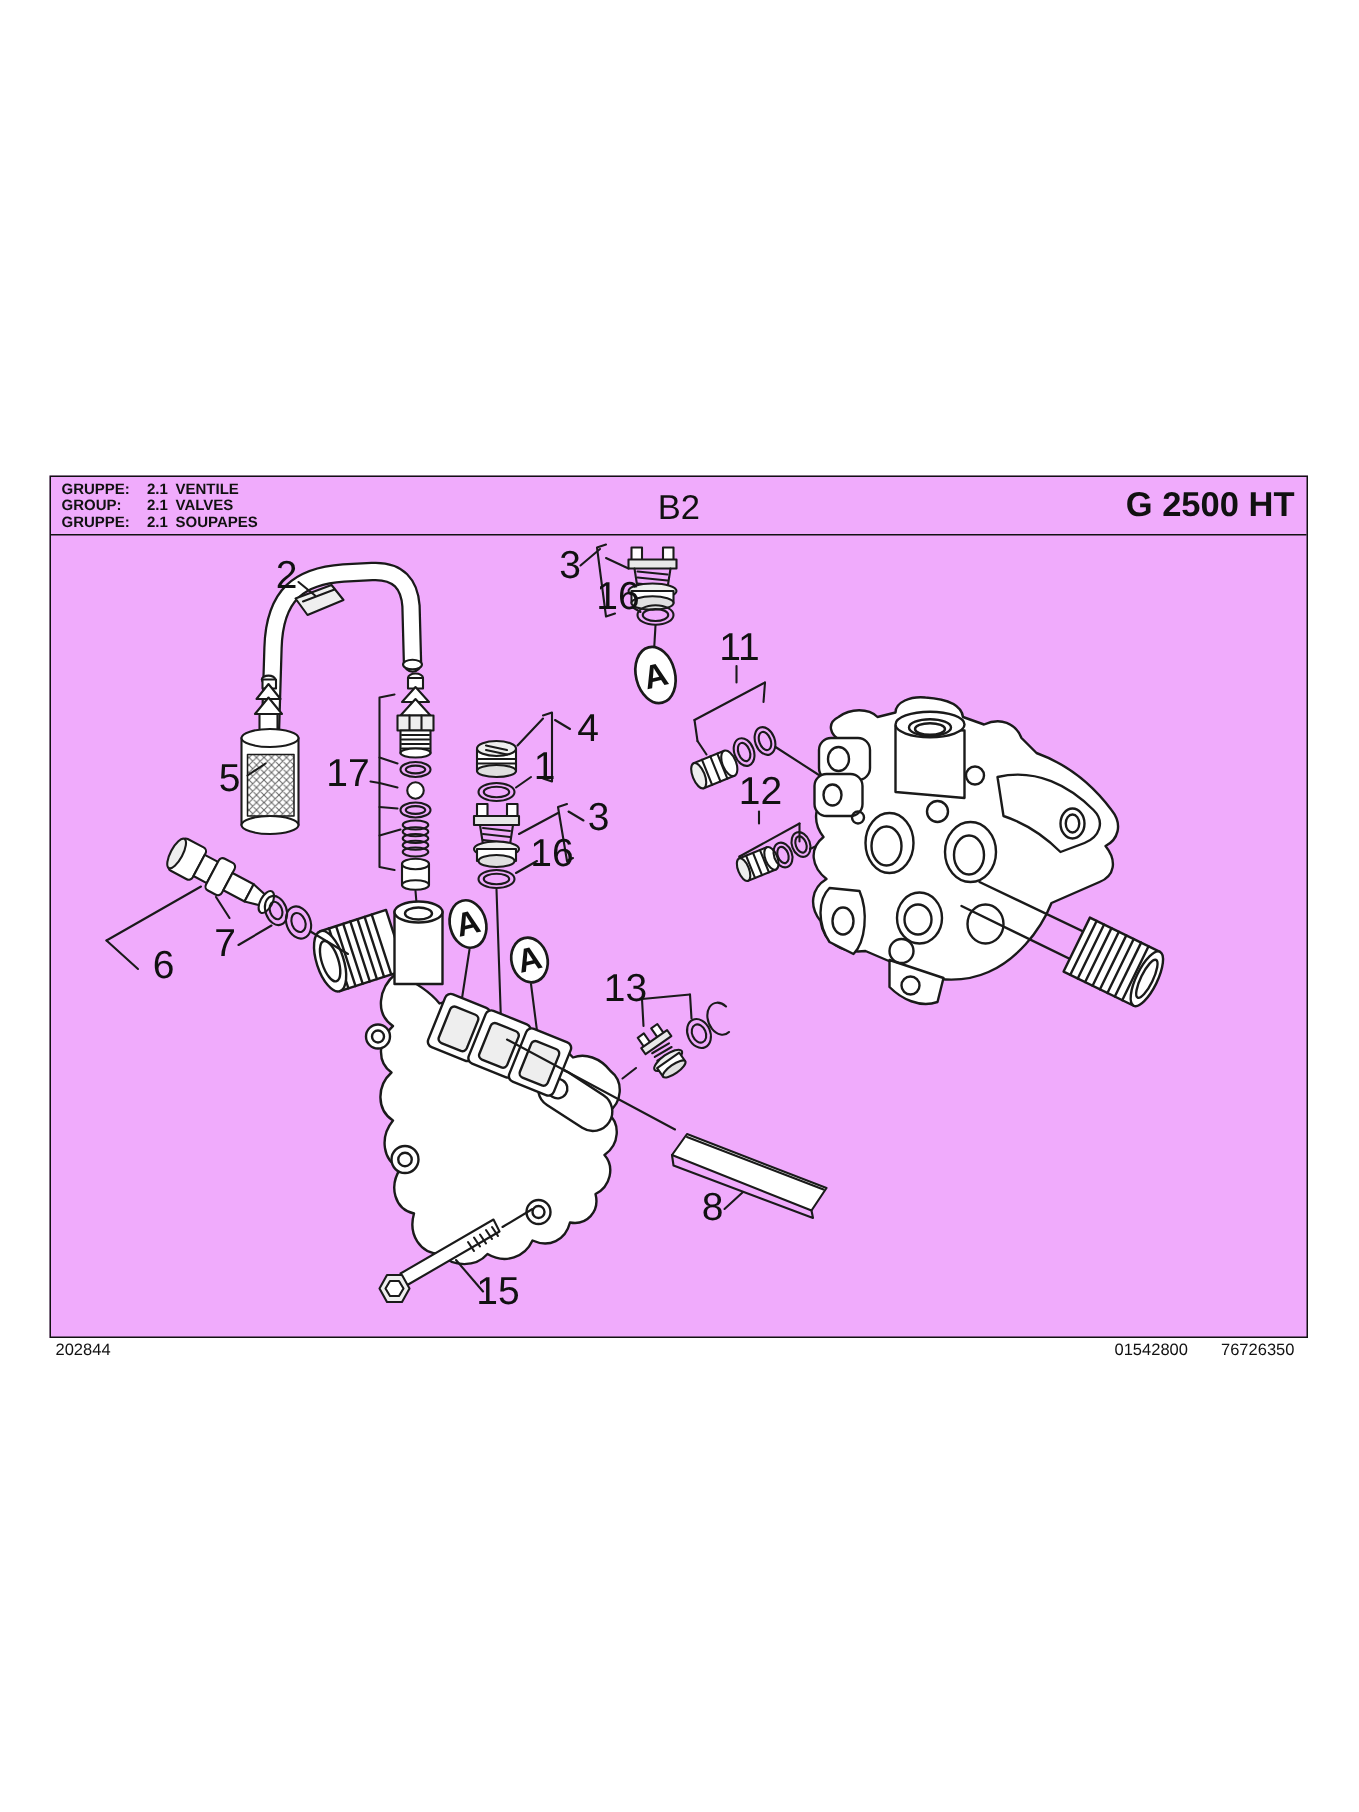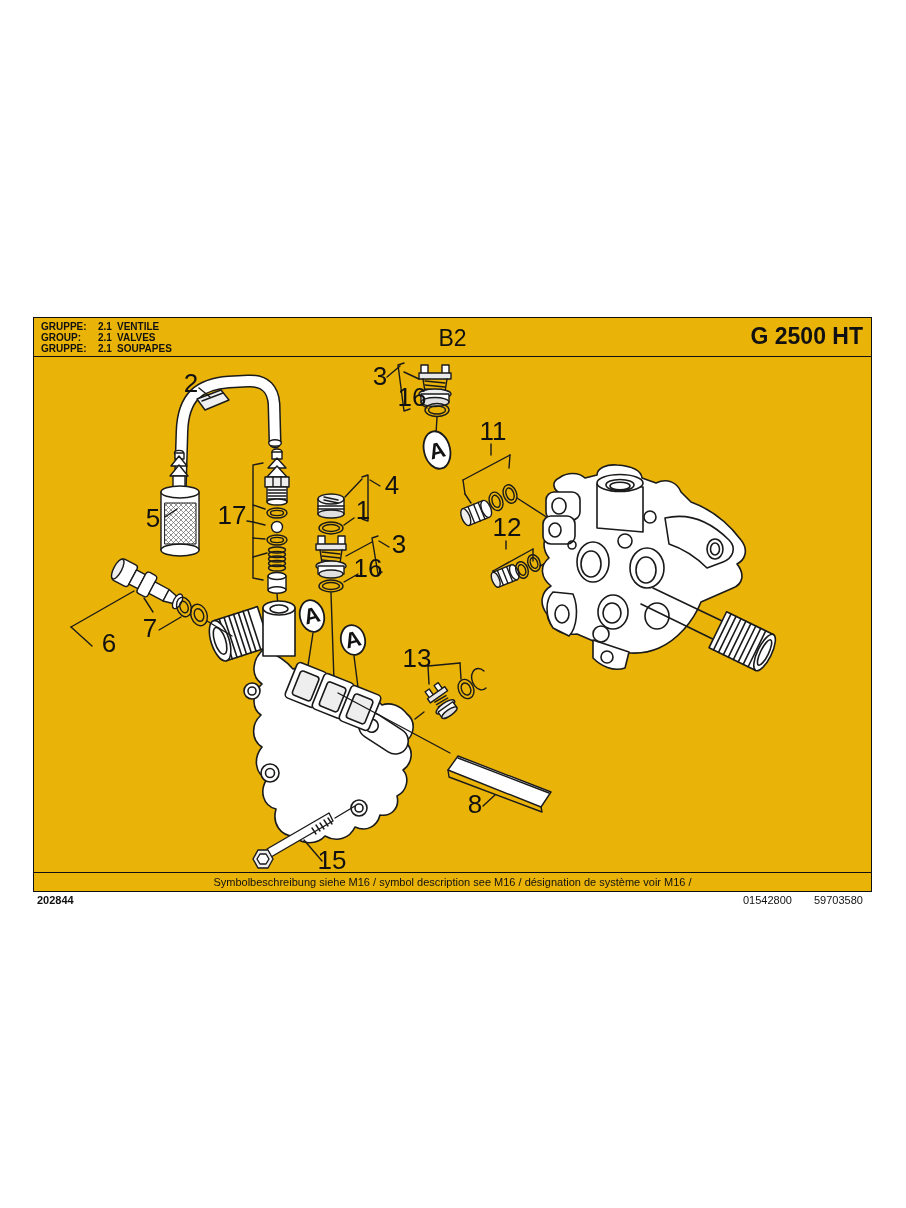--- a/index.html
+++ b/index.html
@@ -1,28 +1,28 @@
 <!DOCTYPE html>
 <html><head>
 <meta charset="utf-8">
 <style>
   html,body{margin:0;padding:0;background:#fff;}
   body{width:906px;height:1208px;position:relative;font-family:"Liberation Sans",sans-serif;color:#111;}
-  .frame{position:absolute;left:33px;top:317px;width:837px;height:573px;border:1.6px solid #111;background:#eab308;}
+  .frame{position:absolute;left:33px;top:317px;width:837px;height:573px;border:1.6px solid #111;background:#f0abfc;}
   .hdr{position:absolute;left:0;top:0;width:100%;height:38px;border-bottom:1.6px solid #111;}
   .hdr-rows{position:absolute;left:7px;top:3px;}
   .hdr-row{height:11px;line-height:11px;font-size:10px;font-weight:bold;white-space:nowrap;}
   .hdr-row .lab{display:inline-block;width:57px;}
   .hdr-row .code{display:inline-block;width:19px;}
   .sheet-code{position:absolute;left:50%;transform:translateX(-50%);top:7px;font-size:23px;font-weight:normal;}
   .model{position:absolute;right:8px;top:5px;font-size:23px;font-weight:bold;}
   .draw{position:absolute;left:0;top:38px;width:837px;height:515px;}
   .symbar{position:absolute;left:0;bottom:0;width:100%;height:18px;border-top:1.2px solid #111;text-align:center;font-size:11px;line-height:18px;}
   .docnum{position:absolute;top:894px;font-size:11px;}
-  .dn-left{left:37px;font-weight:bold;}
+  .dn-left{left:37px;}
   .dn-r1{left:743px;}
   .dn-r2{left:814px;}
   svg text{font-family:"Liberation Sans",sans-serif;fill:#111;}
   svg .co{font-size:26px;}
   svg .coA{font-size:22px;font-weight:bold;}
   svg *{vector-effect:non-scaling-stroke;}
 </style>
 </head>
 <body>
 
@@ -410,20 +410,17 @@
         <line x1="323" y1="820" x2="327" y2="826"></line>
         <line x1="327" y1="818" x2="331" y2="824"></line>
       <polygon points="272,859 267,868 257,868 252,859 257,850 267,850" fill="#eee"></polygon>
       <polygon points="268,859 265,864 259,864 256,859 259,854 265,854" fill="#fff"></polygon>
       <line x1="334" y1="818" x2="354" y2="806"></line>
       <line x1="321" y1="861" x2="303" y2="840"></line>
     </g>
     <text class="co" x="331" y="869" text-anchor="middle" stroke="none" fill="#111">15</text>
   </svg>
 
-  <div class="symbar">
-    <span>Symbolbeschreibung siehe M16 / symbol description see M16 / désignation de système voir M16 /</span>
-  </div>
 </div>
 
 <span class="docnum dn-left">202844</span>
 <span class="docnum dn-r1">01542800</span>
-<span class="docnum dn-r2">59703580</span>
+<span class="docnum dn-r2">76726350</span>
 
 </body></html>

